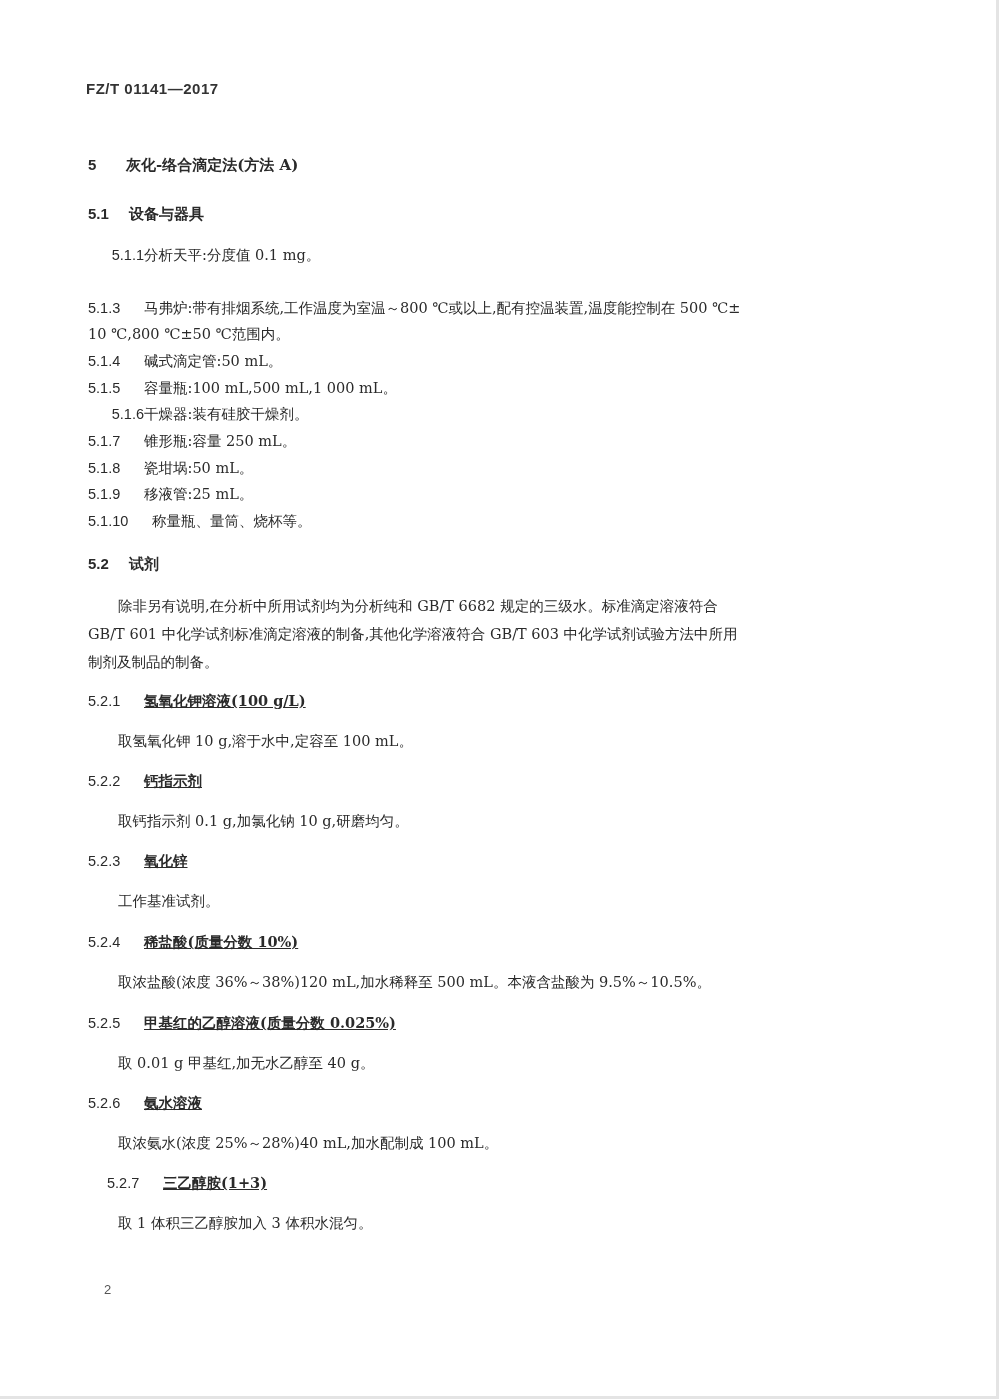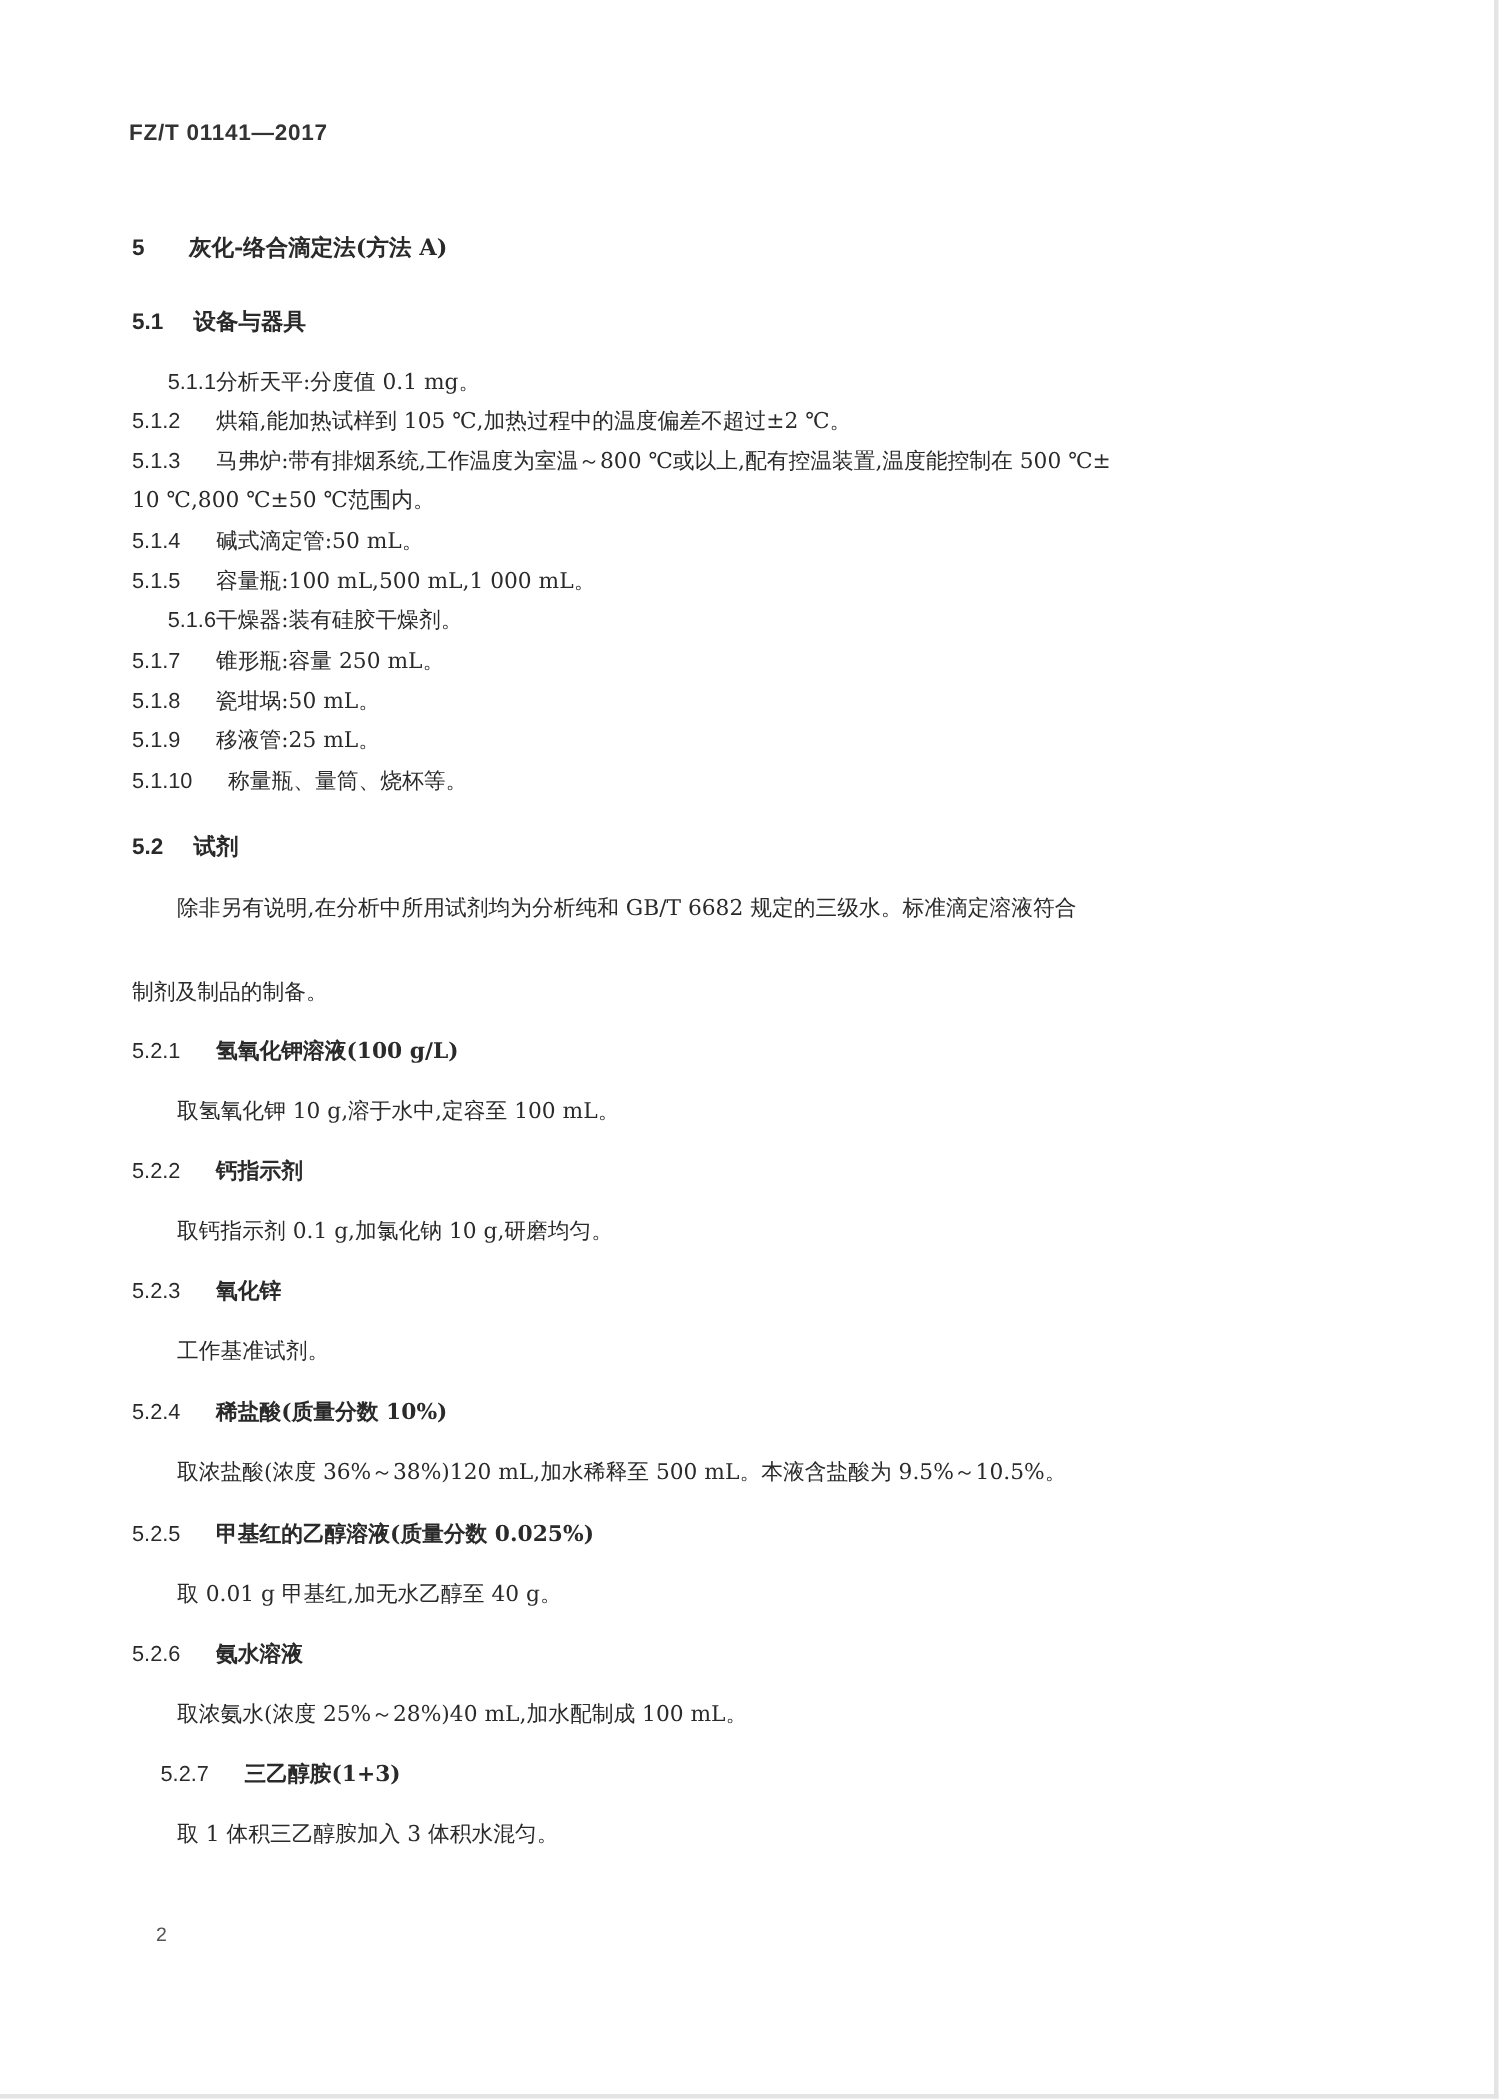--- a/index.html
+++ b/index.html
@@ -52,21 +52,21 @@
       line-height: 18px;
       white-space: nowrap;
       z-index: 1;
     }
     .num {
       font-family: "Liberation Sans", "DejaVu Sans", sans-serif;
       display: inline-block;
     }
     .h-chapter { font-weight: bold; font-size: 15px; }
     .h-section { font-weight: bold; font-size: 15px; }
-    .h-sub { font-weight: bold; }
+    .h-sub { font-weight: bold; text-decoration: underline; }
     .page-num {
       position: absolute;
       left: 104px;
       top: 1282px;
       font-size: 13px;
       color: #555;
       font-family: "Liberation Sans", "DejaVu Sans", sans-serif;
     }
   </style>
 </head>
@@ -80,23 +80,20 @@
   <div class="line h-chapter" style="left:88px; top:156px;">
     <span class="num" style="width:38px;">5</span><span>灰化-络合滴定法(方法 A)</span>
   </div>
 
   <div class="line h-section" style="left:88px; top:205px;">
     <span class="num" style="width:41px;">5.1</span><span>设备与器具</span>
   </div>
 
   <div class="line" style="left:88px; top:246px;text-align:right;">
     <span class="num" style="width:56px;">5.1.1</span><span>分析天平:分度值 0.1 mg。</span>
-  </div>
-  <div class="line" style="left:88px; top:272px;">
-    <span class="num" style="width:56px;">5.1.2</span><span>烘箱,能加热试样到 105 ℃,加热过程中的温度偏差不超过±2 ℃。</span>
   </div>
   <div class="line" style="left:88px; top:299px;">
     <span class="num" style="width:56px;">5.1.3</span><span>马弗炉:带有排烟系统,工作温度为室温～800 ℃或以上,配有控温装置,温度能控制在 500 ℃±</span>
   </div>
   <div class="line" style="left:88px; top:325px;">
     <span>10 ℃,800 ℃±50 ℃范围内。</span>
   </div>
   <div class="line" style="left:88px; top:352px;">
     <span class="num" style="width:56px;">5.1.4</span><span>碱式滴定管:50 mL。</span>
   </div>
@@ -117,20 +114,21 @@
   </div>
   <div class="line" style="left:88px; top:512px;">
     <span class="num" style="width:64px;">5.1.10</span><span>称量瓶、量筒、烧杯等。</span>
   </div>
 
   <div class="line h-section" style="left:88px; top:555px;">
     <span class="num" style="width:41px;">5.2</span><span>试剂</span>
   </div>
 
   <div class="line" style="left:118px; top:597px;">除非另有说明,在分析中所用试剂均为分析纯和 GB/T 6682 规定的三级水。标准滴定溶液符合</div>
+  <div class="line" style="left:88px; top:625px;">GB/T 601 中化学试剂标准滴定溶液的制备,其他化学溶液符合 GB/T 603 中化学试剂试验方法中所用</div>
   <div class="line" style="left:88px; top:653px;">制剂及制品的制备。</div>
 
   <div class="line h-sub" style="left:88px; top:692px;">
     <span class="num" style="width:56px; font-weight:normal;">5.2.1</span><span>氢氧化钾溶液(100 g/L)</span>
   </div>
   <div class="line" style="left:118px; top:732px;">取氢氧化钾 10 g,溶于水中,定容至 100 mL。</div>
 
   <div class="line h-sub" style="left:88px; top:772px;">
     <span class="num" style="width:56px; font-weight:normal;">5.2.2</span><span>钙指示剂</span>
   </div>

